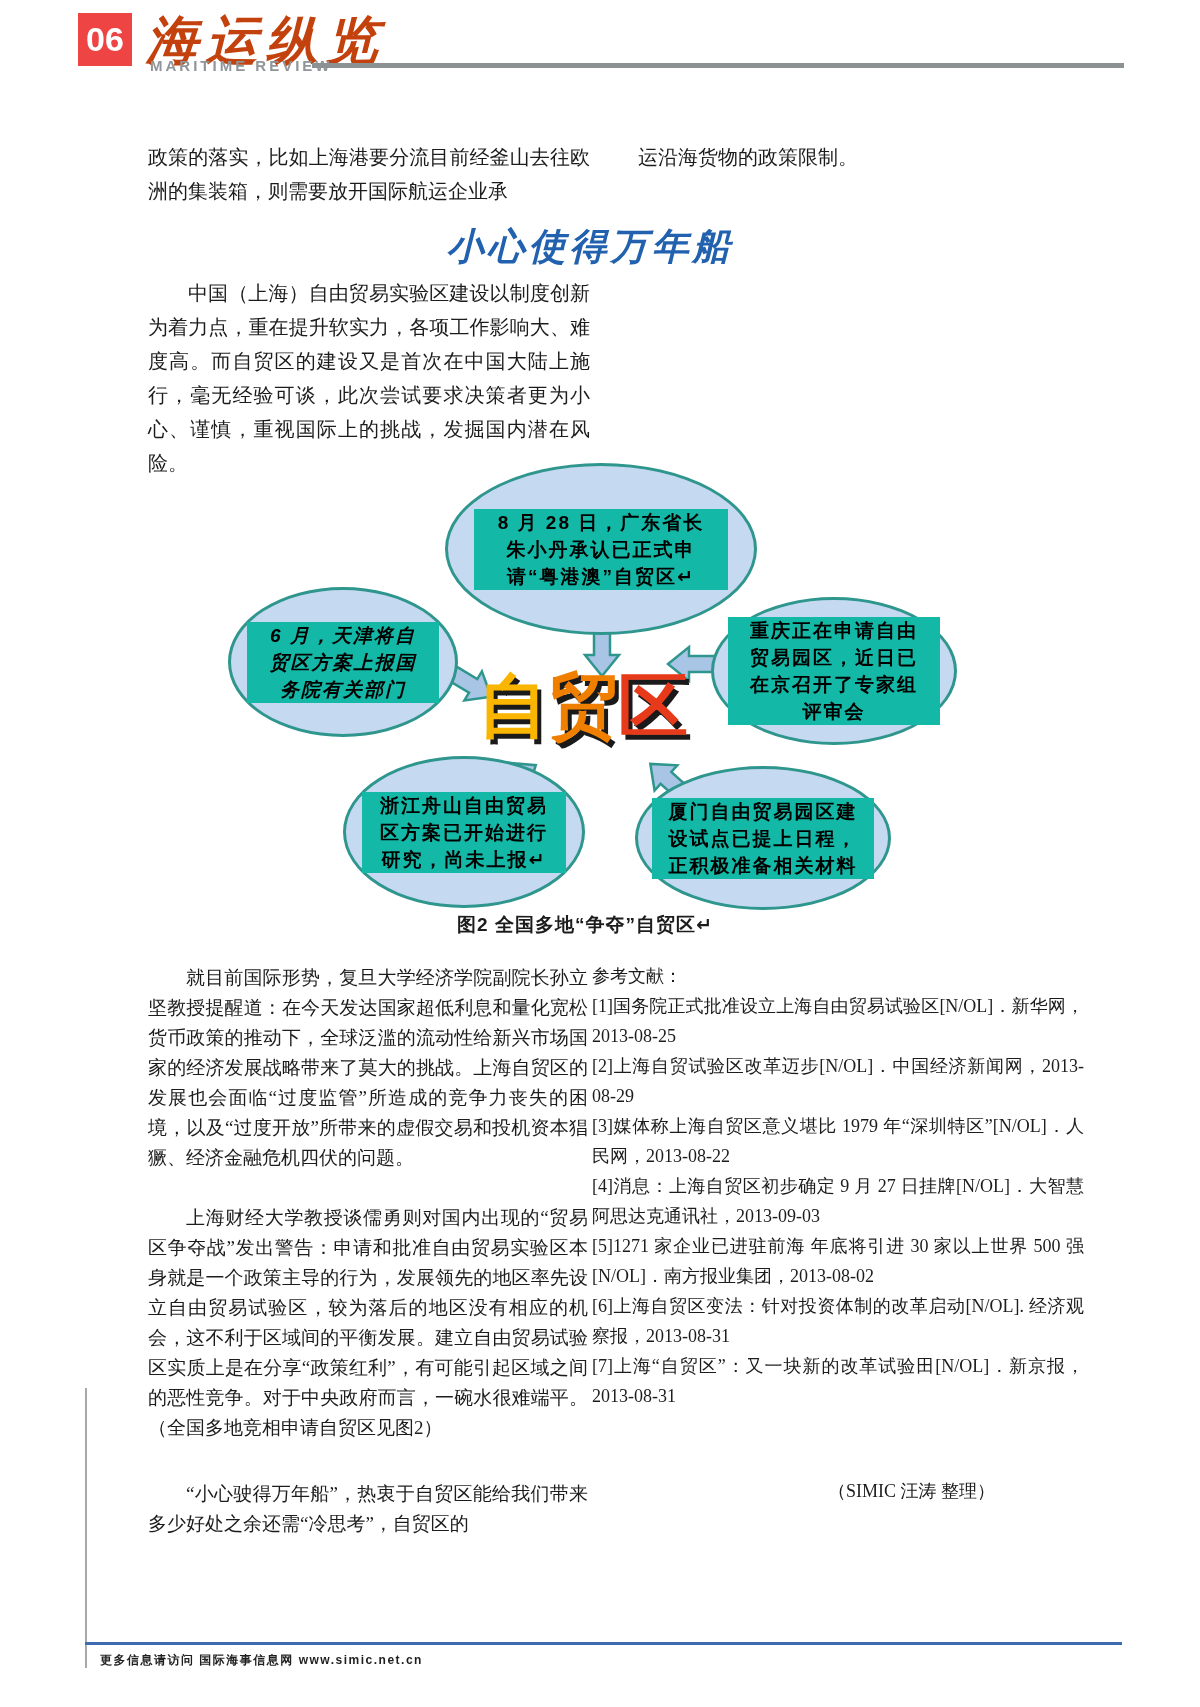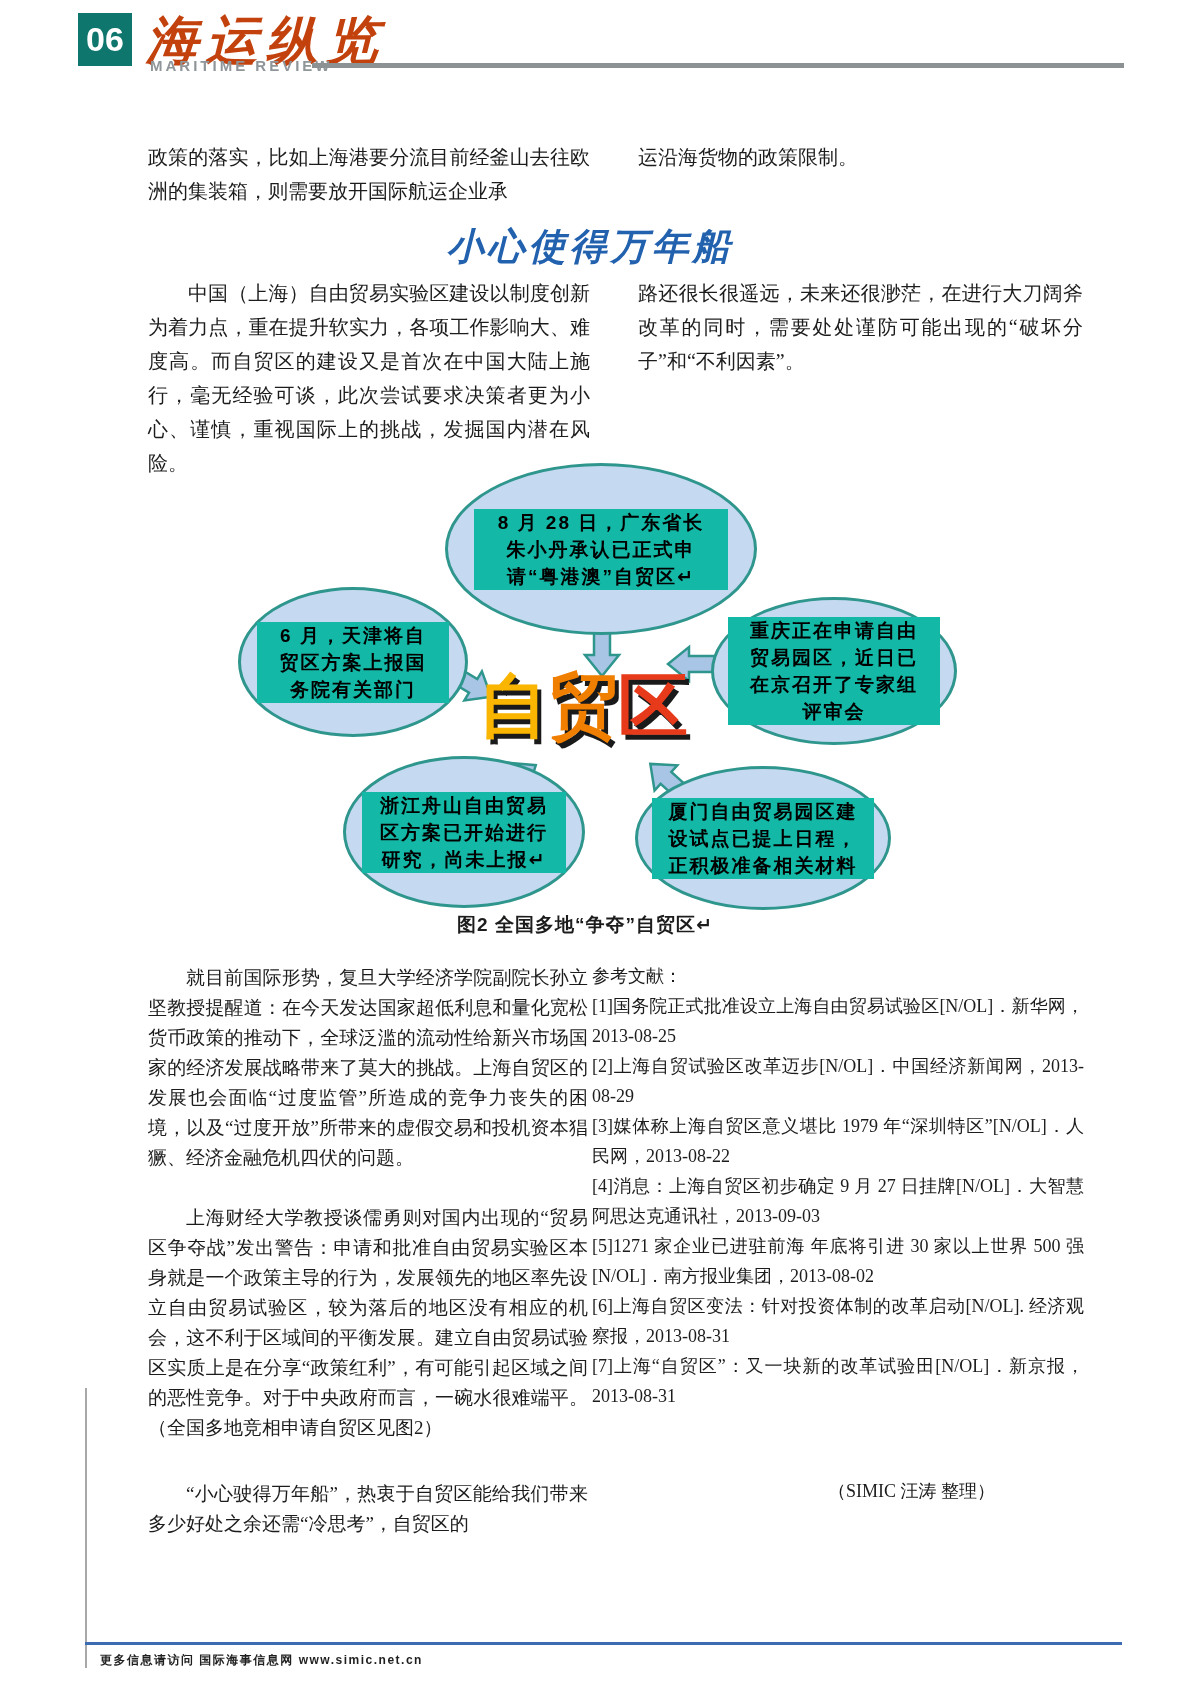--- a/index.html
+++ b/index.html
@@ -1,20 +1,20 @@
 <!DOCTYPE html>
 <html><head>
 <meta charset="utf-8">
 <style>
   html,body{margin:0;padding:0;background:#e8e8e8;}
   .page{position:relative;width:1200px;height:1707px;margin:0 auto;background:#ffffff;
         font-family:"Liberation Serif","DejaVu Serif",serif;color:#1c1c1c;overflow:hidden;}
 
   
-  .pagenum{position:absolute;left:78px;top:13px;width:54px;height:53px;background:#0f766e;color:#ffffff;
+  .pagenum{position:absolute;left:78px;top:13px;width:54px;height:53px;background:#ef4444;color:#ffffff;
            font-family:"Liberation Sans",sans-serif;font-weight:bold;font-size:34px;line-height:53px;text-align:center;}
   .mag-title{position:absolute;left:146px;top:6px;font-family:"DejaVu Serif",serif;font-size:52px;font-weight:bold;
              font-style:italic;color:#c2410c;letter-spacing:8px;white-space:nowrap;}
   .mag-sub{position:absolute;left:150px;top:57px;font-family:"Liberation Sans",sans-serif;font-size:15px;
            font-weight:bold;color:#8f9598;letter-spacing:3px;white-space:nowrap;}
   .header-rule{position:absolute;left:312px;top:63px;width:812px;height:5px;background:#8c9194;}
 
   
   .col{position:absolute;font-size:20px;line-height:34px;text-align:justify;}
   #intro-left{left:148px;top:140px;width:442px;}
@@ -35,21 +35,21 @@
   #byline{position:absolute;left:592px;top:1479px;width:403px;text-align:right;font-size:18px;}
 
   
   .arrows{position:absolute;left:0;top:0;width:1200px;height:1707px;pointer-events:none;}
   .arr{fill:#a9c5e6;stroke:#2f968d;stroke-width:2.5;}
   .bubble{position:absolute;box-sizing:border-box;border:3px solid #2f968d;background:#c5d9f1;border-radius:50%;
           display:flex;align-items:center;justify-content:center;text-align:center;}
   .bubble .txt{font-family:"Liberation Sans","DejaVu Sans",sans-serif;font-weight:bold;font-size:19px;
                line-height:27px;letter-spacing:2px;color:#000;background:#14b8a6;padding:0 14px;}
   #bubble-top{left:445px;top:463px;width:312px;height:172px;padding:0 26px;}
-  #bubble-left{left:238px;top:587px;width:230px;height:150px;padding:0 16px;}
+  #bubble-left{left:228px;top:587px;width:230px;height:150px;padding:0 16px;font-style:italic;}
   #bubble-right{left:711px;top:597px;width:246px;height:148px;padding:0 14px;}
   #bubble-bl{left:343px;top:756px;width:242px;height:152px;padding:0 16px;}
   #bubble-br{left:635px;top:766px;width:256px;height:144px;padding:0 14px;}
 
   #wordart{position:absolute;left:478px;top:650px;width:210px;height:112px;display:flex;align-items:center;
            font-family:"DejaVu Sans",sans-serif;font-weight:900;font-size:70px;line-height:100px;}
   #wordart span{text-shadow:4px 5px 0 #1a1a1a;}
   .wa1{color:#f9b500;}
   .wa2{color:#f07f00;}
   .wa3{color:#e63a1a;}
@@ -72,21 +72,20 @@
   <div class="mag-title">海运纵览</div>
   <div class="mag-sub">MARITIME REVIEW</div>
   <div class="header-rule"></div>
 
   <div class="col" id="intro-left">政策的落实，比如上海港要分流目前经釜山去往欧洲的集装箱，则需要放开国际航运企业承</div>
   <div class="col" id="intro-right">运沿海货物的政策限制。</div>
 
   <div class="art-title">小心使得万年船</div>
 
   <div class="col" id="p1">中国（上海）自由贸易实验区建设以制度创新为着力点，重在提升软实力，各项工作影响大、难度高。而自贸区的建设又是首次在中国大陆上施行，毫无经验可谈，此次尝试要求决策者更为小心、谨慎，重视国际上的挑战，发掘国内潜在风险。</div>
-  <div class="col" id="p1r">路还很长很遥远，未来还很渺茫，在进行大刀阔斧改革的同时，需要处处谨防可能出现的“破坏分子”和“不利因素”。</div>
 
   <svg class="arrows" viewBox="0 0 1200 1707" xmlns="http://www.w3.org/2000/svg">
     <path class="arr" transform="translate(602,628) rotate(90)" d="M0,-8 L27,-8 L27,-17 L48,0 L27,17 L27,8 L0,8 Z"></path>
     <path class="arr" transform="translate(450,672) rotate(31)" d="M0,-8 L27,-8 L27,-17 L48,0 L27,17 L27,8 L0,8 Z"></path>
     <path class="arr" transform="translate(716,664) rotate(180)" d="M0,-8 L27,-8 L27,-17 L48,0 L27,17 L27,8 L0,8 Z"></path>
     <path class="arr" transform="translate(496,792) rotate(-34)" d="M0,-8 L27,-8 L27,-17 L48,0 L27,17 L27,8 L0,8 Z"></path>
     <path class="arr" transform="translate(686,796) rotate(-138)" d="M0,-8 L27,-8 L27,-17 L48,0 L27,17 L27,8 L0,8 Z"></path>
   </svg>
 
   <div class="bubble" id="bubble-top">

